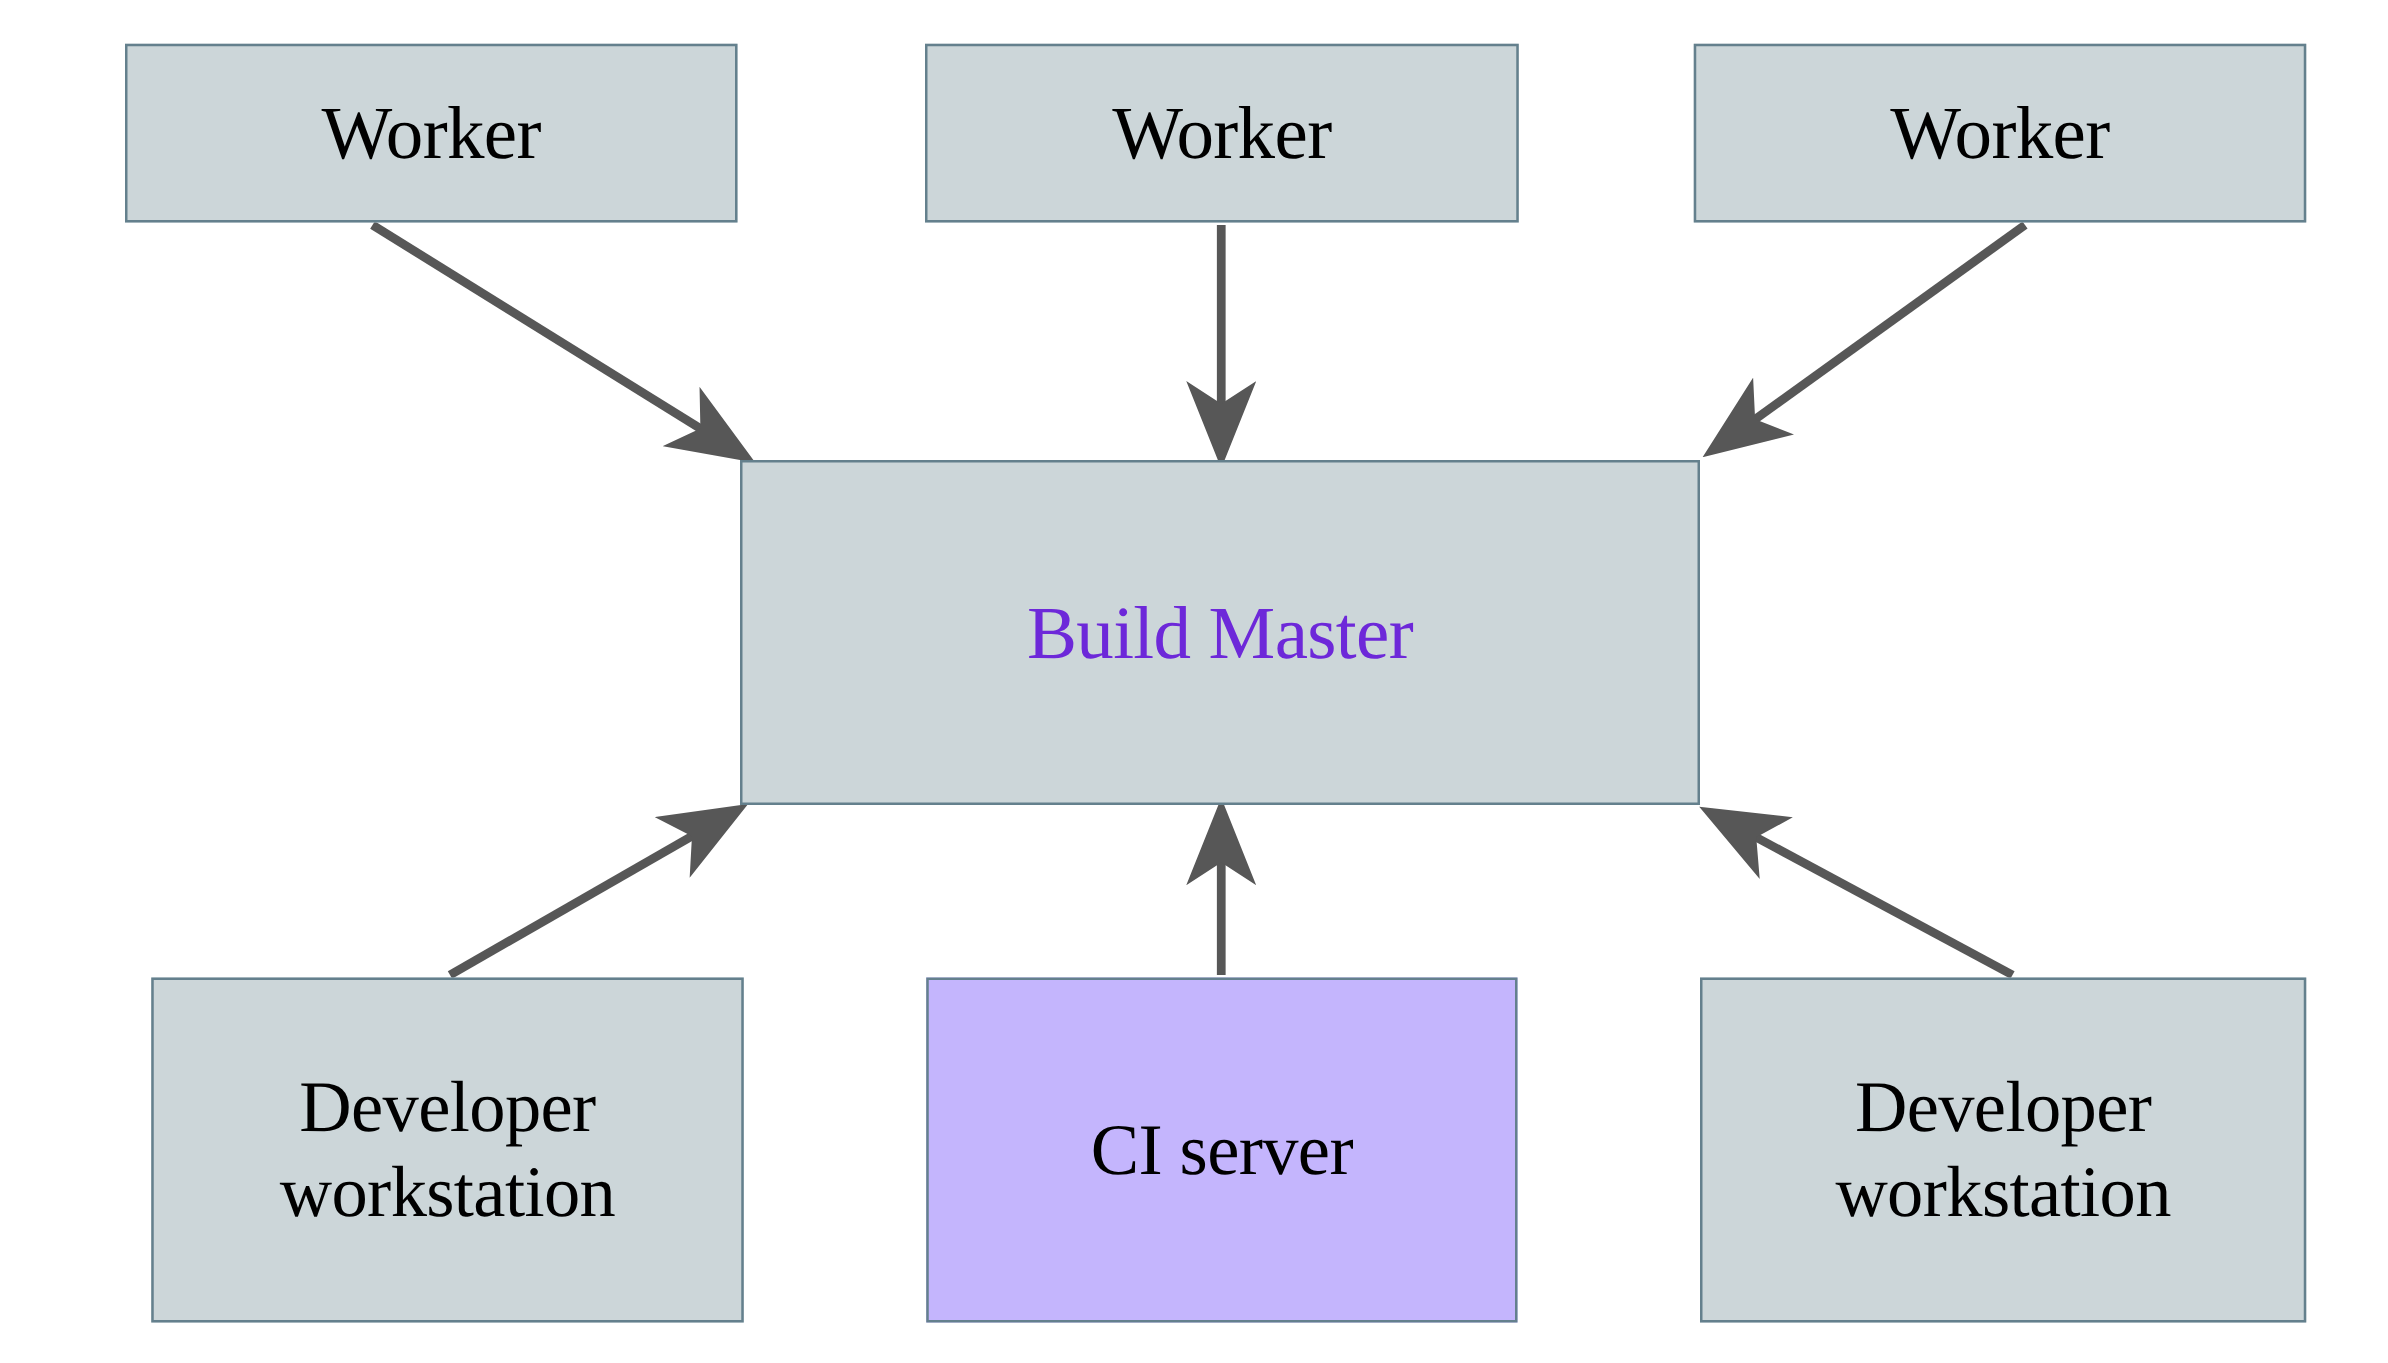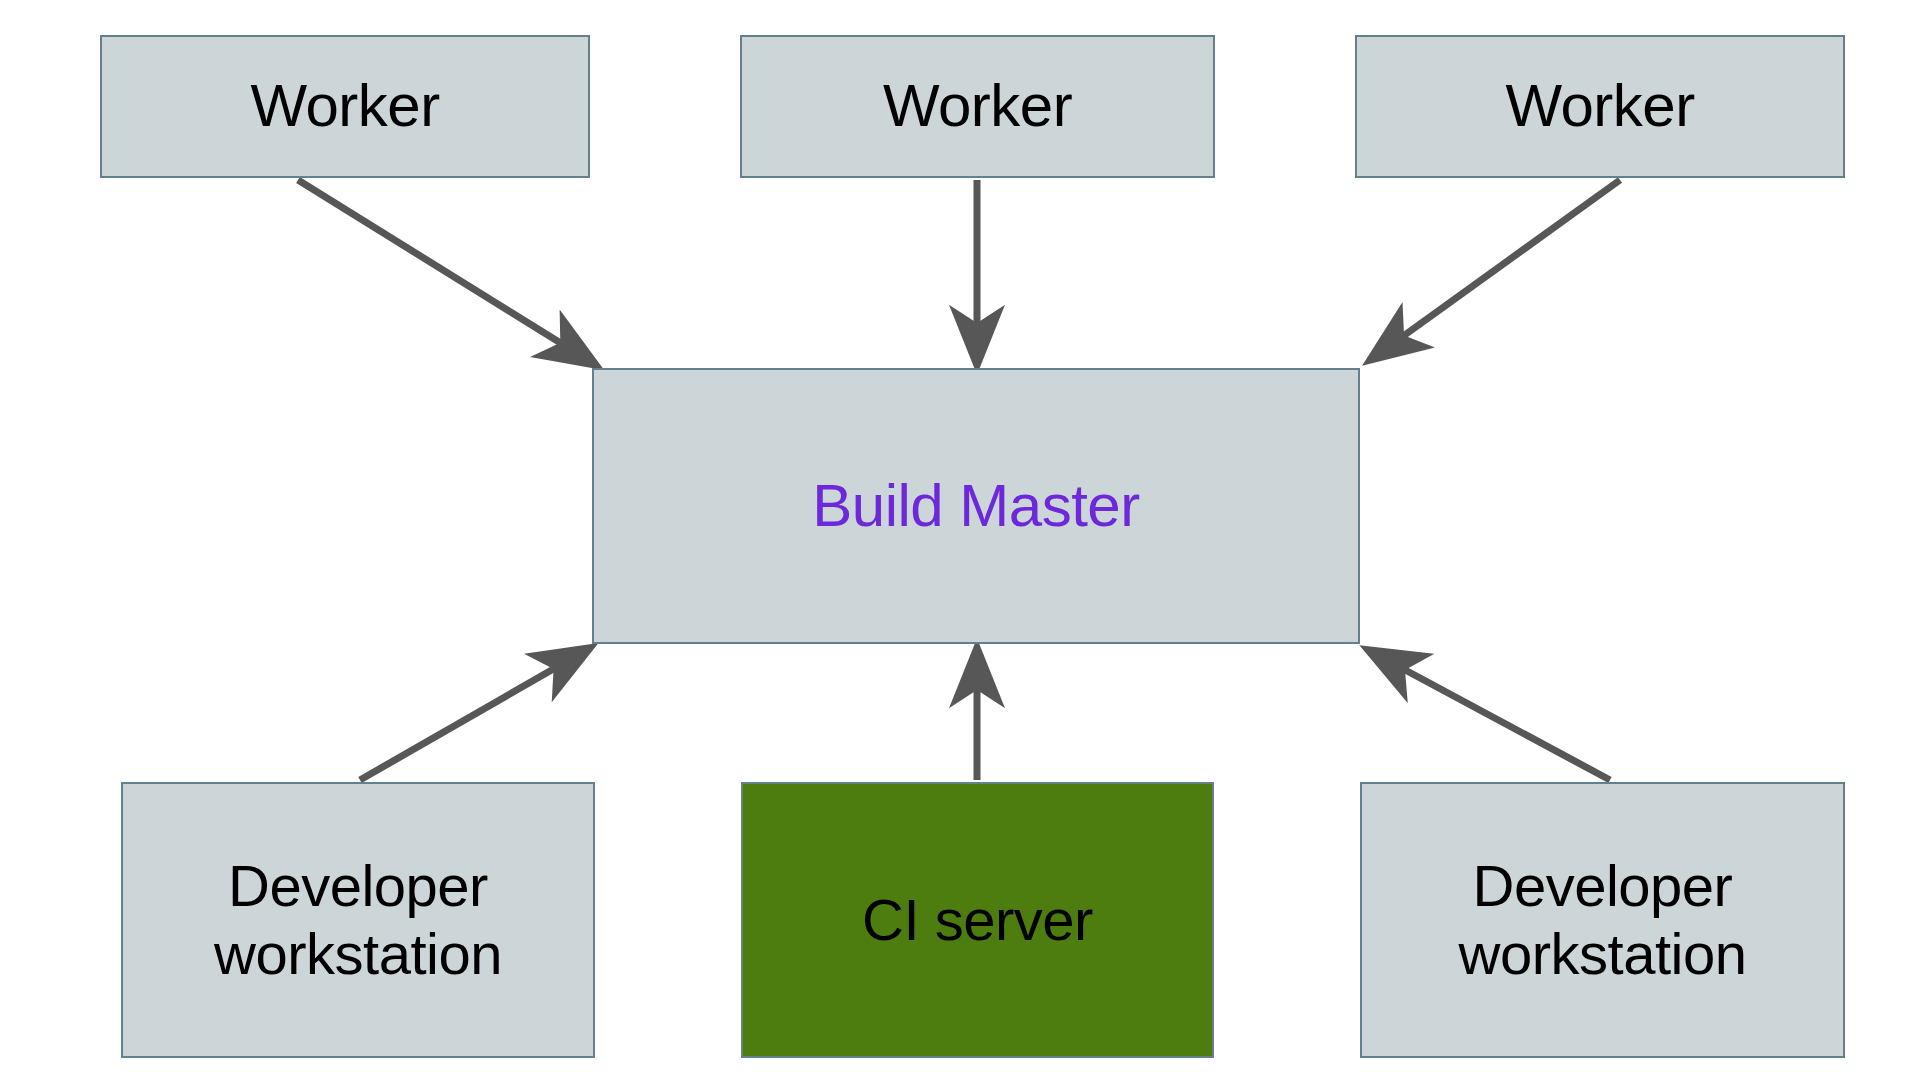--- a/index.html
+++ b/index.html
@@ -18,21 +18,21 @@
   .node {
     position: absolute;
     box-sizing: border-box;
     background: #ccd6d9;
     border: 2px solid #64808d;
     display: flex;
     align-items: center;
     justify-content: center;
     text-align: center;
     color: #000000;
-    font-family: Liberation Sans, sans-serif;
+    font-family: Liberation Serif, serif;
     font-weight: 400;
     line-height: 1.18;
     letter-spacing: -0.5px;
     z-index: 2;
   }
   .node-label {
     display: block;
     white-space: pre-line;
     padding: 0 8px;
   }
@@ -79,21 +79,21 @@
       <div class="node size-lg" style="left: 1355px; top: 35px; width: 490px; height: 143px; background: rgb(204, 214, 217); border-color: rgb(100, 128, 141); color: rgb(0, 0, 0);">
         <span class="node-label">Worker</span>
       </div>
       <div class="node size-lg" style="left: 592px; top: 368px; width: 768px; height: 276px; background: rgb(204, 214, 217); border-color: rgb(100, 128, 141); color: #6d28d9;">
         <span class="node-label">Build Master</span>
       </div>
       <div class="node size-md" style="left: 121px; top: 782px; width: 474px; height: 276px; background: rgb(204, 214, 217); border-color: rgb(100, 128, 141); color: rgb(0, 0, 0);">
         <span class="node-label">Developer
 workstation</span>
       </div>
-      <div class="node size-md" style="left: 741px; top: 782px; width: 473px; height: 276px; background: #4d7c0f; border-color: rgb(100, 128, 141); color: rgb(0, 0, 0); text-align: right;">
+      <div class="node size-md" style="left: 741px; top: 782px; width: 473px; height: 276px; background: #c4b5fd; border-color: rgb(100, 128, 141); color: rgb(0, 0, 0); text-align: right;">
         <span class="node-label">CI server</span>
       </div>
       <div class="node size-md" style="left: 1360px; top: 782px; width: 485px; height: 276px; background: rgb(204, 214, 217); border-color: rgb(100, 128, 141); color: rgb(0, 0, 0);">
         <span class="node-label">Developer
 workstation</span>
       </div>
     </div>
 
 </div>
 

